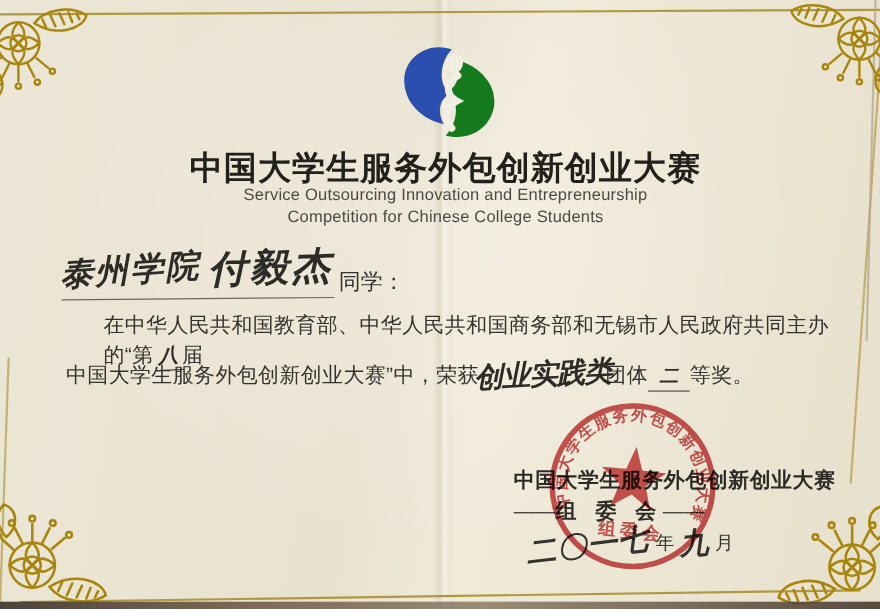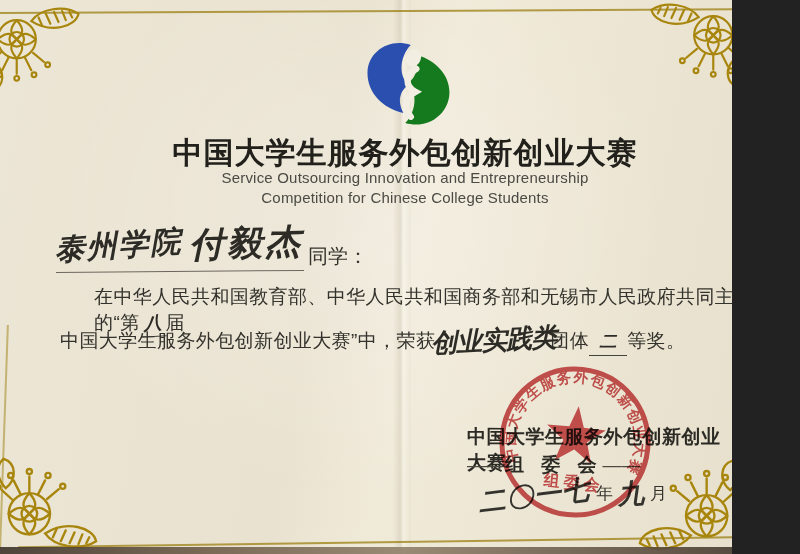--- a/index.html
+++ b/index.html
@@ -1,17 +1,17 @@
 <!DOCTYPE html>
 <html><head>
 <meta charset="utf-8">
 <style>
   html,body{margin:0;padding:0;background:#222;}
   .photo{
-    position:relative;width:732px;height:554px;overflow:hidden;
+    position:relative;width:800px;height:554px;overflow:hidden;
     background:
       radial-gradient(ellipse at 50% 40%, rgba(255,255,255,.25), rgba(0,0,0,0) 60%),
       linear-gradient(100deg,#ece6d6 0%,#e9e2d0 44%,#f0ead9 56%,#e7e0cd 100%);
     font-family:"Liberation Sans",sans-serif;color:#2a2924;
   }
   
   .crease{position:absolute;left:393px;top:0;width:18px;height:100%;
     background:linear-gradient(90deg,rgba(90,70,40,0) 0%,rgba(90,70,40,.10) 40%,rgba(255,255,245,.30) 58%,rgba(90,70,40,.03) 100%);}
   
   .bottom-edge{position:absolute;left:0;bottom:0;width:100%;height:7px;

